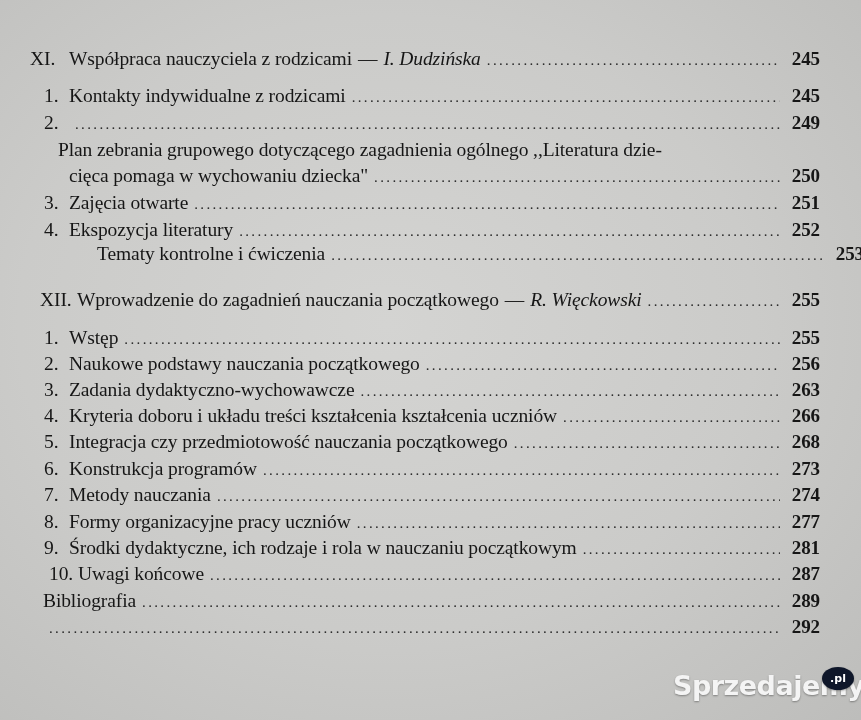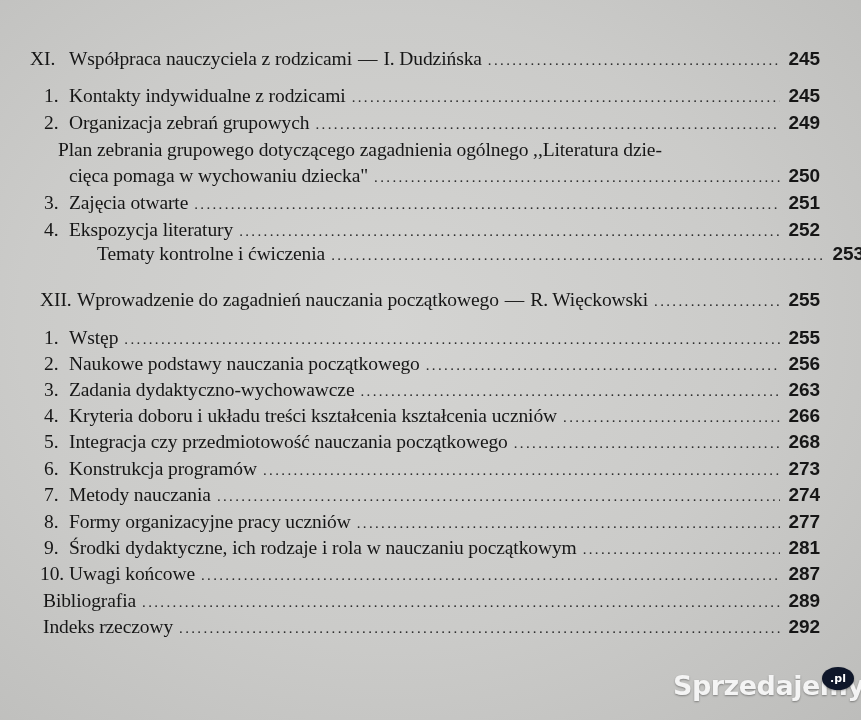--- a/index.html
+++ b/index.html
@@ -33,20 +33,21 @@
     }
     .line .num {
       display: inline-block;
       text-align: left;
       margin-right: 9px;
     }
     .line .title {
       flex: 0 0 auto;
     }
     .line .author {
+      font-style: italic;
       flex: 0 0 auto;
     }
     .line .dash {
       flex: 0 0 auto;
       margin: 0 6px;
     }
     .line .leader {
       flex: 1 1 auto;
       overflow: hidden;
       margin: 0 4px 0 6px;
@@ -55,21 +56,21 @@
       font-size: 15px;
     }
     .line .leader::before {
       content: ". . . . . . . . . . . . . . . . . . . . . . . . . . . . . . . . . . . . . . . . . . . . . . . . . . . . . . . . . . . . . . . . . . . . . . . . . . . . . . . . . . . . . . . . . . . . . . . . . . . . . . . . . . . . . . . . . . . . . . . . . . . .";
       letter-spacing: 0;
       word-spacing: -1.4px;
     }
     .line .page-no {
       flex: 0 0 auto;
       font-weight: bold;
-      font-family: Liberation Sans, sans-serif;
+      font-family: Liberation Serif, serif;
       font-size: 19px;
       text-align: right;
       min-width: 36px;
     }
     .watermark {
       position: absolute;
       left: 673px;
       top: 670px;
       font-family: "DejaVu Sans", sans-serif;
       font-weight: bold;
@@ -111,21 +112,20 @@
 
   <div class="line" style="left:44px; top:85px; width:776px;">
     <span class="num" style="min-width:16px;">1.</span>
     <span class="title">Kontakty indywidualne z rodzicami</span>
     <span class="leader"></span>
     <span class="page-no">245</span>
   </div>
 
   <div class="line" style="left:44px; top:112px; width:776px;">
     <span class="num" style="min-width:16px;">2.</span>
-    <span class="title">Organizacja zebrań grupowych</span>
     <span class="leader"></span>
     <span class="page-no">249</span>
   </div>
 
   <div class="line" style="left:58px; top:139px; width:751px;">
     <span class="title">Plan zebrania grupowego dotyczącego zagadnienia ogólnego ,,Literatura dzie-</span>
   </div>
 
   <div class="line" style="left:69px; top:165px; width:751px;">
     <span class="title">cięca pomaga w wychowaniu dziecka"</span>
@@ -219,34 +219,33 @@
   </div>
 
   <div class="line" style="left:44px; top:537px; width:776px;">
     <span class="num" style="min-width:16px;">9.</span>
     <span class="title">Środki dydaktyczne, ich rodzaje i rola w nauczaniu początkowym</span>
     <span class="leader"></span>
     <span class="page-no">281</span>
   </div>
 
   <div class="line" style="left:40px; top:563px; width:780px;">
-    <span class="num" style="min-width:20px;">10.</span>
+    <span class="num" style="min-width:20px;margin-left:9px;">10.</span>
     <span class="title">Uwagi końcowe</span>
     <span class="leader"></span>
     <span class="page-no">287</span>
   </div>
 
   <div class="line" style="left:43px; top:590px; width:777px;">
     <span class="title">Bibliografia</span>
     <span class="leader"></span>
     <span class="page-no">289</span>
   </div>
 
   <div class="line" style="left:43px; top:616px; width:777px;">
-    <span class="title">Indeks rzeczowy</span>
     <span class="leader"></span>
     <span class="page-no">292</span>
   </div>
 
   <div class="watermark">Sprzedajemy</div>
   <div class="watermark-badge">.pl</div>
 
 </div>
 
 </body></html>

